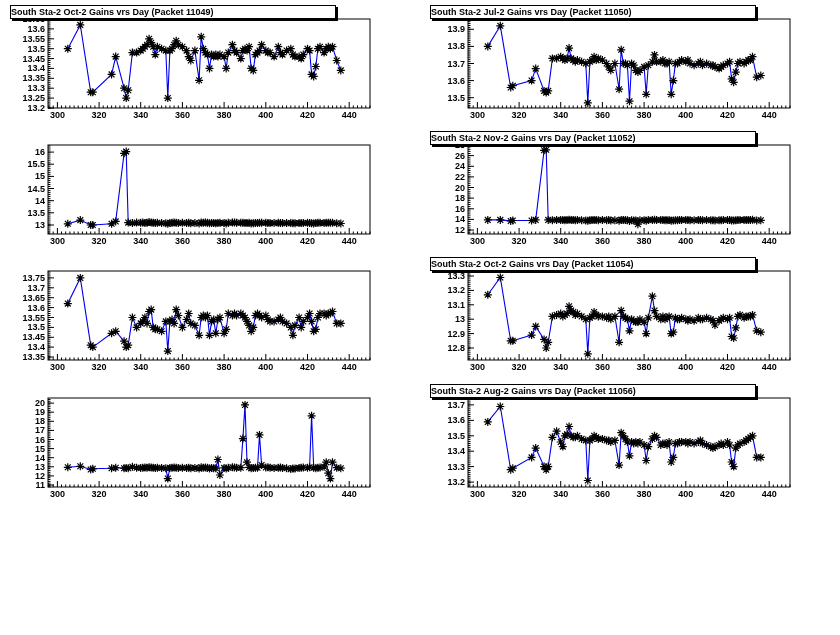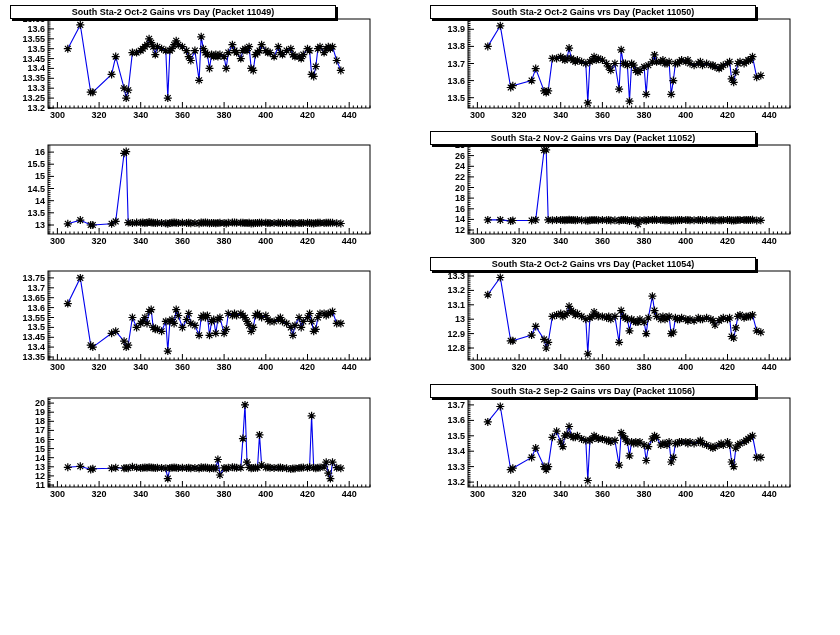--- a/index.html
+++ b/index.html
@@ -3,21 +3,21 @@
 <meta charset="utf-8">
 <style>
   html,body{margin:0;padding:0;background:#ffffff;}
   body{width:840px;height:635px;position:relative;font-family:"Liberation Sans",sans-serif;}
   .canvas{position:absolute;left:0;top:0;width:840px;height:635px;background:#fff;}
   .pad{position:absolute;width:420px;height:126px;}
   .plot-svg{position:absolute;left:0;top:0;width:420px;height:126px;}
   .title-box{
     position:absolute;left:10px;top:4px;width:324px;height:12px;
     background:#ffffff;border:1px solid #000;box-shadow:2px 2px 0 #000;
-    z-index:2;text-align:center;font-weight:bold;font-size:9px;line-height:12px;
+    z-index:2;font-weight:bold;font-size:9px;line-height:12px;
     color:#000;white-space:nowrap;overflow:hidden;
   }
   svg text{font-family:"Liberation Sans",sans-serif;font-weight:bold;font-size:9px;fill:#000;}
 </style>
 </head>
 <body>
 
 <div class="canvas">
 
   <div class="pad" style="left:0px;top:1px">
@@ -248,21 +248,21 @@
           <path transform="translate(320.0 60.8)" d="M-4 0H4M0 -4V4M-2.9 -2.9L2.9 2.9M-2.9 2.9L2.9 -2.9"></path>
           <path transform="translate(324.1 62.5)" d="M-4 0H4M0 -4V4M-2.9 -2.9L2.9 2.9M-2.9 2.9L2.9 -2.9"></path>
           <path transform="translate(326.2 60.8)" d="M-4 0H4M0 -4V4M-2.9 -2.9L2.9 2.9M-2.9 2.9L2.9 -2.9"></path>
           <path transform="translate(328.3 59.1)" d="M-4 0H4M0 -4V4M-2.9 -2.9L2.9 2.9M-2.9 2.9L2.9 -2.9"></path>
           <path transform="translate(330.4 59.1)" d="M-4 0H4M0 -4V4M-2.9 -2.9L2.9 2.9M-2.9 2.9L2.9 -2.9"></path>
           <path transform="translate(332.5 55.7)" d="M-4 0H4M0 -4V4M-2.9 -2.9L2.9 2.9M-2.9 2.9L2.9 -2.9"></path>
           <path transform="translate(336.7 76.2)" d="M-4 0H4M0 -4V4M-2.9 -2.9L2.9 2.9M-2.9 2.9L2.9 -2.9"></path>
           <path transform="translate(340.8 74.5)" d="M-4 0H4M0 -4V4M-2.9 -2.9L2.9 2.9M-2.9 2.9L2.9 -2.9"></path>
         </g>
       </svg>
-    <div class="title-box">South Sta-2 Oct-2 Gains vrs Day (Packet 11050)</div>
+    <div class="title-box">South Sta-2 Jul-2 Gains vrs Day (Packet 11050)</div>
   </div>
   <div class="pad" style="left:0px;top:127px">
     <svg class="plot-svg" viewBox="0 0 420 126">
         <g>
           <rect x="48" y="18" width="322" height="89" fill="none" stroke="#000000" stroke-width="1"></rect>
           <path d="M49.0 107V104.5M53.2 107V104.5M57.4 107V101M61.5 107V104.5M65.7 107V104.5M69.9 107V104.5M74.1 107V104.5M78.2 107V104.5M82.4 107V104.5M86.6 107V104.5M90.7 107V104.5M94.9 107V104.5M99.1 107V101M103.2 107V104.5M107.4 107V104.5M111.6 107V104.5M115.7 107V104.5M119.9 107V104.5M124.1 107V104.5M128.2 107V104.5M132.4 107V104.5M136.6 107V104.5M140.7 107V101M144.9 107V104.5M149.1 107V104.5M153.2 107V104.5M157.4 107V104.5M161.6 107V104.5M165.8 107V104.5M169.9 107V104.5M174.1 107V104.5M178.3 107V104.5M182.4 107V101M186.6 107V104.5M190.8 107V104.5M194.9 107V104.5M199.1 107V104.5M203.3 107V104.5M207.4 107V104.5M211.6 107V104.5M215.8 107V104.5M219.9 107V104.5M224.1 107V101M228.3 107V104.5M232.4 107V104.5M236.6 107V104.5M240.8 107V104.5M245.0 107V104.5M249.1 107V104.5M253.3 107V104.5M257.5 107V104.5M261.6 107V104.5M265.8 107V101M270.0 107V104.5M274.1 107V104.5M278.3 107V104.5M282.5 107V104.5M286.6 107V104.5M290.8 107V104.5M295.0 107V104.5M299.1 107V104.5M303.3 107V104.5M307.5 107V101M311.6 107V104.5M315.8 107V104.5M320.0 107V104.5M324.1 107V104.5M328.3 107V104.5M332.5 107V104.5M336.7 107V104.5M340.8 107V104.5M345.0 107V104.5M349.2 107V101M353.3 107V104.5M357.5 107V104.5M361.7 107V104.5M365.8 107V104.5M370.0 107V104.5M48 98.0H50.5M48 100.0H50.5M48 102.1H50.5M48 104.1H50.5M48 106.1H50.5M48 98.0H50.5M48 96.0H50.5M48 93.9H50.5M48 91.9H50.5M48 89.9H50.5M48 87.9H50.5M48 85.8H50.5M48 83.8H50.5M48 81.8H50.5M48 79.8H50.5M48 77.7H50.5M48 75.7H50.5M48 73.7H50.5M48 71.7H50.5M48 69.6H50.5M48 67.6H50.5M48 65.6H50.5M48 63.6H50.5M48 61.5H50.5M48 59.5H50.5M48 57.5H50.5M48 55.4H50.5M48 53.4H50.5M48 51.4H50.5M48 49.4H50.5M48 47.3H50.5M48 45.3H50.5M48 43.3H50.5M48 41.3H50.5M48 39.2H50.5M48 37.2H50.5M48 35.2H50.5M48 33.2H50.5M48 31.1H50.5M48 29.1H50.5M48 27.1H50.5M48 25.1H50.5M48 23.0H50.5M48 21.0H50.5M48 19.0H50.5M48 98.0H54M48 85.8H54M48 73.7H54M48 61.5H54M48 49.4H54M48 37.2H54M48 25.1H54" stroke="#000000" stroke-width="1" fill="none"></path>
         </g>
         <g>
           <text x="57.4" y="117" text-anchor="middle">300</text>
           <text x="99.1" y="117" text-anchor="middle">320</text>
@@ -958,16 +958,16 @@
           <path transform="translate(320.0 63.5)" d="M-4 0H4M0 -4V4M-2.9 -2.9L2.9 2.9M-2.9 2.9L2.9 -2.9"></path>
           <path transform="translate(324.1 62.0)" d="M-4 0H4M0 -4V4M-2.9 -2.9L2.9 2.9M-2.9 2.9L2.9 -2.9"></path>
           <path transform="translate(326.2 60.4)" d="M-4 0H4M0 -4V4M-2.9 -2.9L2.9 2.9M-2.9 2.9L2.9 -2.9"></path>
           <path transform="translate(328.3 58.9)" d="M-4 0H4M0 -4V4M-2.9 -2.9L2.9 2.9M-2.9 2.9L2.9 -2.9"></path>
           <path transform="translate(330.4 57.3)" d="M-4 0H4M0 -4V4M-2.9 -2.9L2.9 2.9M-2.9 2.9L2.9 -2.9"></path>
           <path transform="translate(332.5 55.8)" d="M-4 0H4M0 -4V4M-2.9 -2.9L2.9 2.9M-2.9 2.9L2.9 -2.9"></path>
           <path transform="translate(336.7 77.4)" d="M-4 0H4M0 -4V4M-2.9 -2.9L2.9 2.9M-2.9 2.9L2.9 -2.9"></path>
           <path transform="translate(340.8 77.4)" d="M-4 0H4M0 -4V4M-2.9 -2.9L2.9 2.9M-2.9 2.9L2.9 -2.9"></path>
         </g>
       </svg>
-    <div class="title-box">South Sta-2 Sep-2 Gains vrs Day (Packet 11056)</div>
+    <div class="title-box">South Sta-2 Aug-2 Gains vrs Day (Packet 11056)</div>
   </div>
 
 </div>
 
 </body></html>

